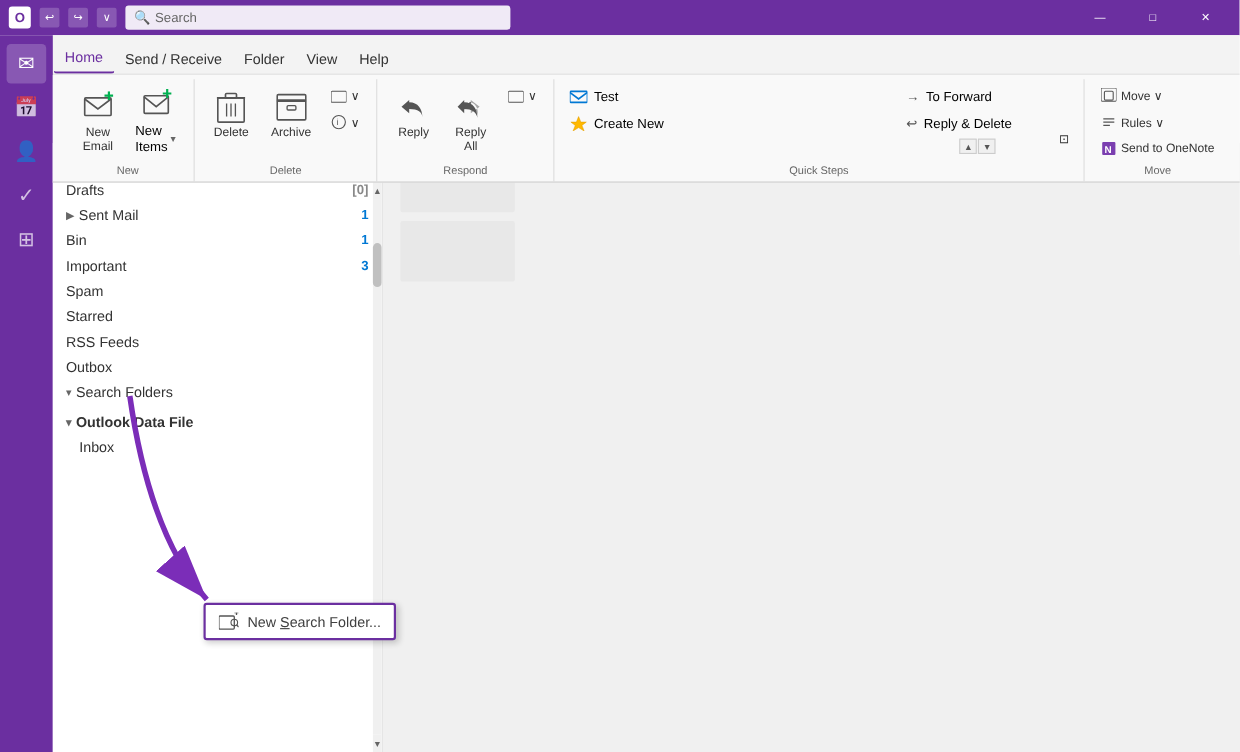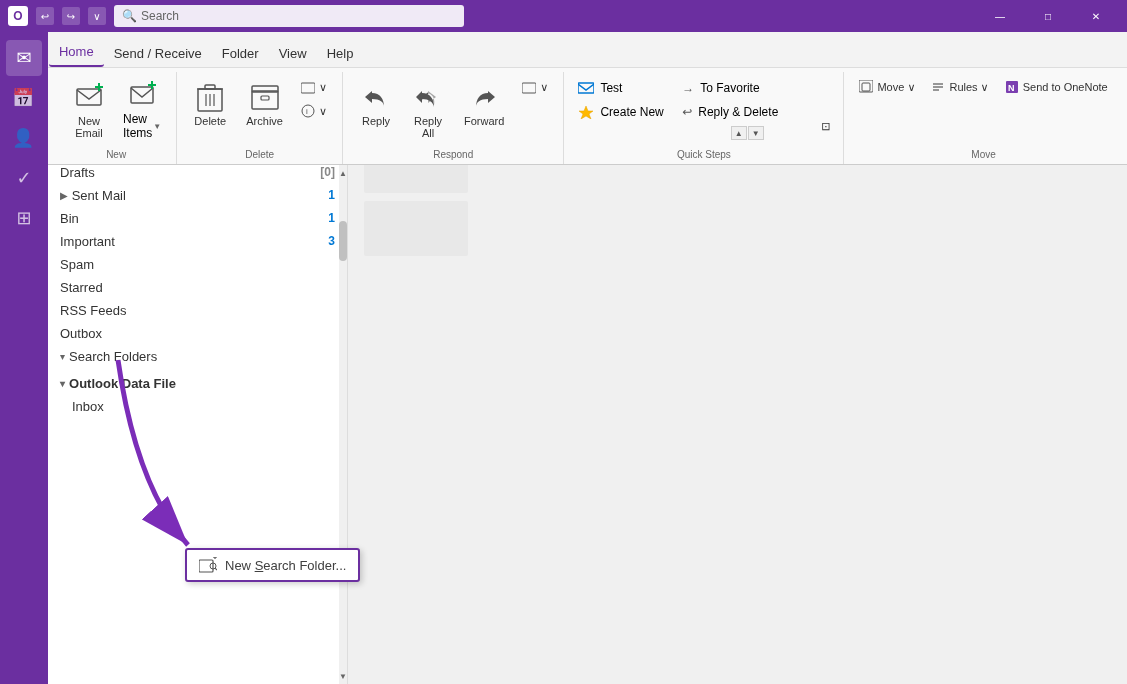--- a/index.html
+++ b/index.html
@@ -154,21 +154,21 @@
       display: flex; flex-direction: column; gap: 1px; justify-content: center;
       margin-left: 2px;
     }
     .qs-scroll-btn {
       width: 16px; height: 14px;
       background: #f0f0f0;
       border: 1px solid #ccc;
       display: flex; align-items: center; justify-content: center;
       cursor: pointer; font-size: 8px; color: #555;
     }
-    .move-group-content { display: flex; flex-direction: row; gap: 2px; }
+    .move-group-content { display: flex; flex-direction: column; gap: 2px; }
     
     
     .app-sidebar {
       width: 48px;
       background: #6b2fa0;
       display: flex; flex-direction: column; align-items: center;
       padding: 8px 0; gap: 4px;
       position: absolute; left: 0; top: 32px; bottom: 0;
     }
     .nav-icon {
@@ -410,28 +410,20 @@
       </div>
       <div class="ribbon-btn-large">
         <div class="btn-icon">
           <svg width="28" height="28" viewBox="0 0 28 28">
               <path d="M8 8 L2 14 L8 20 L8 16 C15 16 19 19 20 24 C20 16 16 10 8 10 Z" fill="#555"></path>
               <path d="M14 10 L8 16" fill="none" stroke="#555" stroke-width="1.5"></path>
               <path d="M14 8 L22 14 L14 20 L14 16 C18 16 20 18 20 22 C21 18 20 12 14 10 Z" fill="#555" opacity="0.5"></path>
             </svg>
         </div>
         <div class="btn-label">Reply<br>All</div>
-      </div>
-      <div class="ribbon-btn-large">
-        <div class="btn-icon">
-          <svg width="28" height="28" viewBox="0 0 28 28">
-              <path d="M18 8 L25 14 L18 20 L18 16 C10 16 6 19 6 24 C6 16 10 10 18 10 Z" fill="#555"></path>
-            </svg>
-        </div>
-        <div class="btn-label">Forward</div>
       </div>
       <div style="display:flex;flex-direction:column;gap:2px;">
         <div class="ribbon-btn-small">
           <svg width="14" height="14" viewBox="0 0 14 14">
               <rect x="0" y="3" width="14" height="10" rx="1" fill="none" stroke="#555" stroke-width="1"></rect>
             </svg>
           <span>∨</span>
         </div>
       </div>
     </div>
@@ -456,21 +448,21 @@
               <svg width="16" height="14" viewBox="0 0 16 14">
                   <polygon points="8,1 10,6 15,6 11,9 13,14 8,11 3,14 5,9 1,6 6,6" fill="#ffb900" stroke="#e5a000" stroke-width="0.5"></polygon>
                 </svg>
             </div>
             <span>Create New</span>
           </div>
         </div>
         <div style="display:flex;flex-direction:column;width:140px;">
           <div class="quick-step-item">
             <span style="color:#555;font-size:12px;">→</span>
-            <span>To Favorite</span>
+            <span>To Forward</span>
           </div>
           <div class="quick-step-item">
             <span style="color:#555;font-size:12px;">↩</span>
             <span>Reply &amp; Delete</span>
           </div>
           <div class="qs-scroll" style="flex-direction:row;display:flex;gap:1px;margin-top:2px;">
             <div class="qs-scroll-btn">▲</div>
             <div class="qs-scroll-btn">▼</div>
           </div>
         </div>

